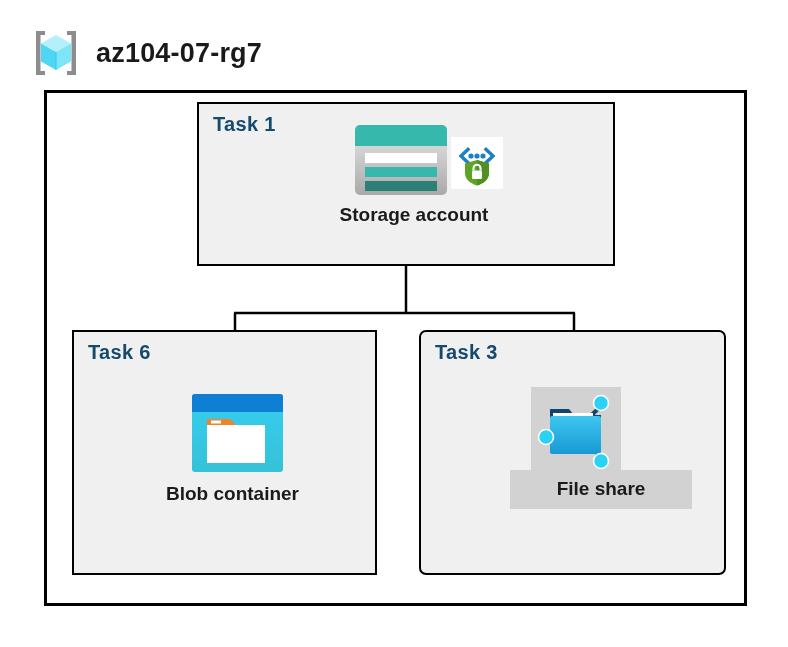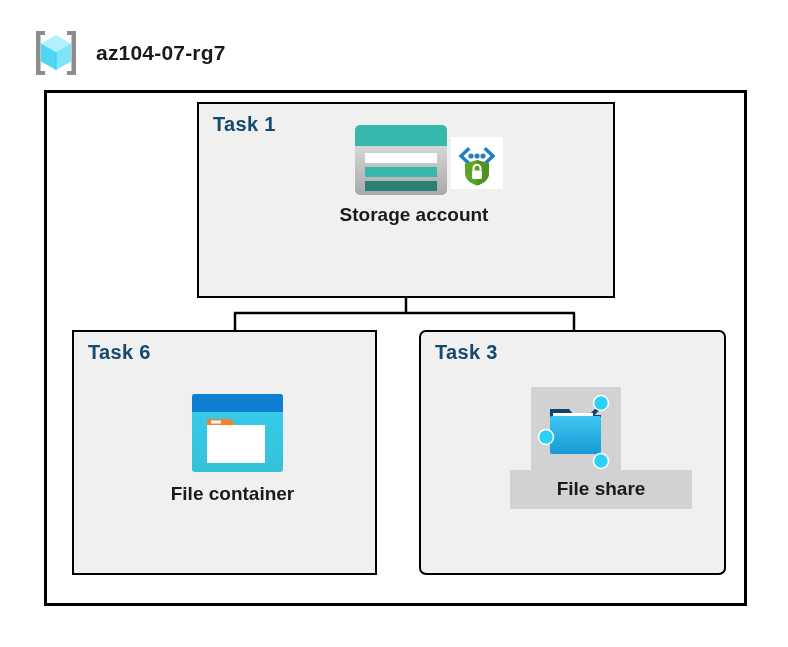--- a/index.html
+++ b/index.html
@@ -27,21 +27,21 @@
     display: flex;
     align-items: center;
     gap: 14px;
   }
   #rg-icon {
     width: 52px;
     height: 52px;
     display: block;
   }
   #rg-title {
-    font-size: 21px;
+    font-size: 27px;
     font-weight: bold;
     color: #1a1a1a;
     letter-spacing: 0.2px;
     white-space: nowrap;
   }
 
   
   #outer-box {
     position: absolute;
     left: 44px;
@@ -53,21 +53,21 @@
     background: #ffffff;
   }
 
   
   .task-box {
     position: absolute;
     background: #f0f0f0;
     border: 2px solid #000000;
     box-sizing: border-box;
   }
-  #task1-box { left: 197px; top: 102px; width: 418px; height: 196px; }
+  #task1-box { left: 197px; top: 102px; width: 418px; height: 164px; }
   #task2-box { left: 72px;  top: 330px; width: 305px; height: 245px; }
   #task3-box { left: 419px; top: 330px; width: 307px; height: 245px; border-radius: 7px; }
 
   .task-label {
     position: absolute;
     left: 14px;
     top: 9px;
     font-size: 20px;
     font-weight: bold;
     color: #134a6e;
@@ -216,21 +216,21 @@
 
         <path d="M5 2 L90 2 A3 3 0 0 1 93 5 L93 20 L2 20 L2 5 A3 3 0 0 1 5 2 Z" fill="#0f7fd4"></path>
 
         <path d="M17 27 L40 27 L46 33 L17 33 Z" fill="#f28326"></path>
         <rect x="21" y="28.5" width="10" height="3" fill="#ffffff"></rect>
 
         <rect x="17" y="33" width="58" height="38" fill="#ffffff"></rect>
       </svg>
     </div>
 
-    <div class="node-caption" id="blob-caption">File container</div>
+    <div class="node-caption" id="blob-caption">Blob container</div>
   </div>
 
   <div class="task-box" id="task3-box">
     <div class="task-label">Task 3</div>
 
     <div class="icon-wrap" id="fileshare-icon-wrap">
       <svg viewBox="0 0 90 90" width="90" height="90">
         <defs>
           <linearGradient id="fsFolder" x1="0" y1="0" x2="0" y2="1">
             <stop offset="0%" stop-color="#3fc6f0"></stop>

